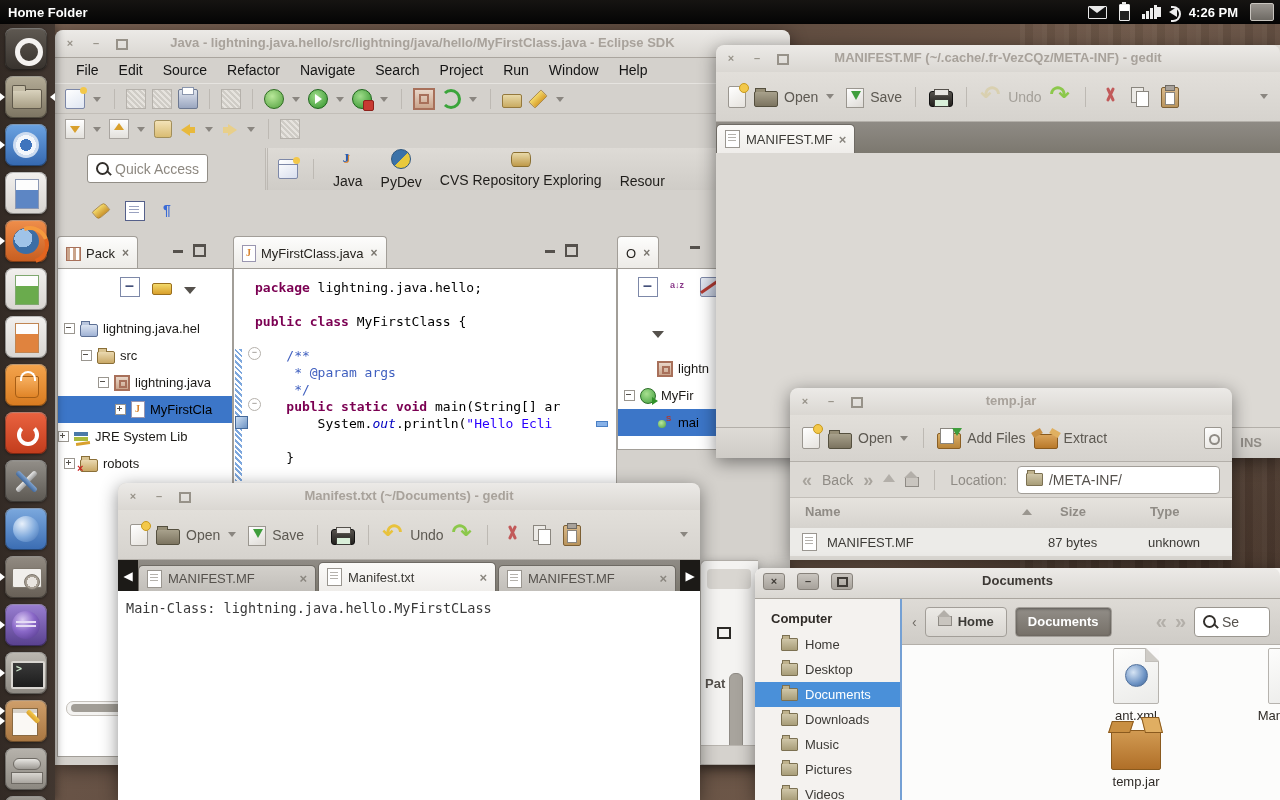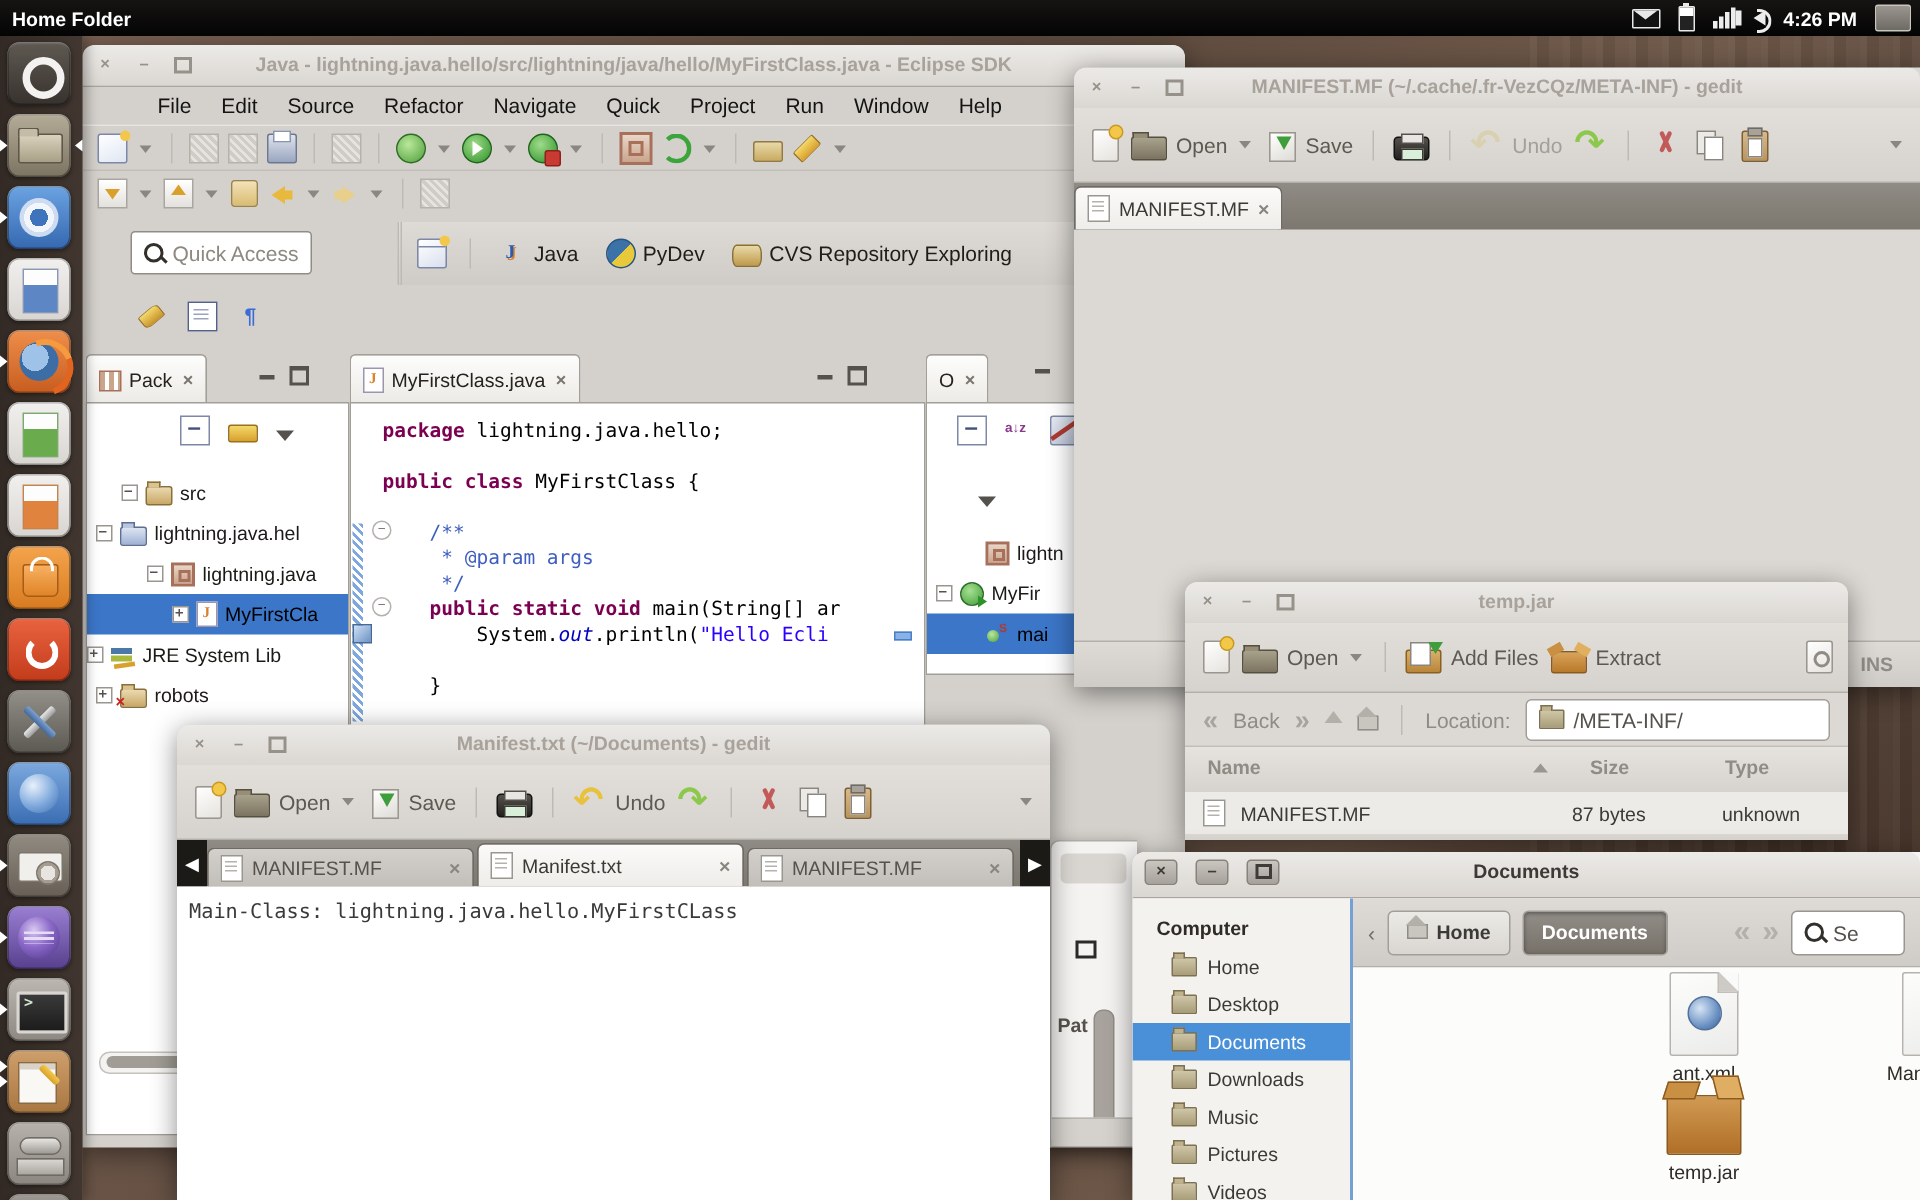--- a/index.html
+++ b/index.html
@@ -91,21 +91,21 @@
   .tb-title{position:absolute;left:70px;right:70px;top:5px;text-align:center;font-size:13px;font-weight:bold;
     color:#a8a29b;white-space:nowrap;overflow:hidden;}
   .titlebar.active .tb-title{color:#3d3935;}
   .winctrl{position:absolute;left:8px;top:5px;display:flex;gap:12px;align-items:center;}
   .wc{font-size:11px;font-weight:bold;color:#979289;line-height:16px;width:14px;text-align:center;}
   .wc.boxy{background:linear-gradient(#c9c5bf,#a7a29b);border:1px solid #87827b;border-radius:3px;width:20px;height:15px;color:#3f3b36;line-height:14px;}
   .wc-max{display:inline-block;width:8px;height:7px;border:2px solid #979289;vertical-align:middle;}
   .wc.boxy .wc-max{border-color:#3f3b36;width:7px;height:6px;border-width:2px;}
   
   .eclipse{left:55px;top:30px;width:735px;height:735px;background:#d4d1cc;z-index:10;}
-  .emenubar{position:absolute;left:0;top:27px;width:100%;height:26px;display:flex;align-items:center;padding-left:12px;gap:2px;font-size:14px;color:#141414;margin-left:29px;}
+  .emenubar{position:absolute;left:0;top:27px;width:100%;height:26px;display:flex;align-items:center;padding-left:12px;gap:2px;font-size:14px;color:#141414;}
   .emenu{padding:2px 9px;}
   .etoolbar{position:absolute;left:0;height:30px;display:flex;align-items:center;gap:6px;padding-left:10px;border-top:1px solid #e6e4e0;}
   #e-tb1{top:53px;width:100%;}
   #e-tb2{top:83px;width:100%;border-top:1px solid #c2beb8;}
   .eic{display:inline-block;width:18px;height:18px;position:relative;flex:none;}
   .ecaret{width:0;height:0;border-left:4px solid transparent;border-right:4px solid transparent;border-top:5px solid #8a8680;margin:0 2px;flex:none;}
   .esep{width:1px;height:20px;background:#bdb9b3;margin:0 5px;flex:none;}
   .ei-new-wizard{background:linear-gradient(150deg,#fff,#dfe6f2);border:1px solid #7d88a8;border-radius:2px;}
   .ei-new-wizard::after{content:"";position:absolute;right:-3px;top:-3px;width:7px;height:7px;background:#f3c84a;border-radius:50%;}
   .chk, .ei-save-disabled,.ei-save-all-disabled,.ei-link-editor-disabled,.ei-mark-occurrences{background:repeating-linear-gradient(45deg,#cfccc6 0 2px,#e6e3de 2px 4px);border:1px solid #b5b1ab;}
@@ -143,21 +143,21 @@
   .ei-source-box::after{content:"";position:absolute;left:3px;top:4px;width:10px;height:1px;box-shadow:0 3px 0 #9aa2c0,0 6px 0 #9aa2c0;background:#9aa2c0;}
   .ei-pilcrow::after{content:"¶";position:absolute;left:4px;top:0;color:#3b6bd6;font-weight:bold;font-size:14px;}
   .ei-open-perspective{background:linear-gradient(150deg,#fff,#d9dfee);border:1px solid #7d88a8;border-radius:2px;}
   .ei-open-perspective::before{content:"";position:absolute;left:0;top:4px;width:18px;height:1px;background:#7d88a8;}
   .ei-open-perspective::after{content:"";position:absolute;right:-3px;top:-3px;width:7px;height:7px;background:#f3c84a;border-radius:50%;}
   .eqa{position:absolute;left:32px;top:124px;width:121px;height:29px;background:#fff;border:1px solid #918d86;border-radius:3px;display:flex;align-items:center;gap:6px;padding-left:8px;box-sizing:border-box;}
   .qa-mag{width:9px;height:9px;border:2px solid #33302c;border-radius:50%;position:relative;flex:none;}
   .qa-mag::after{content:"";position:absolute;left:8px;top:8px;width:6px;height:2px;background:#33302c;transform:rotate(45deg);}
   .qa-text{color:#8d8880;font-size:14px;}
   .epersp{position:absolute;left:210px;top:118px;right:0;height:42px;display:flex;align-items:center;gap:10px;padding-left:10px;border-left:3px double #bdb9b3;background:linear-gradient(#dedbd6,#cfccc7);}
-  .pbtn{display:flex;align-items:center;gap:5px;font-size:14px;color:#1f1d1a;padding:3px 4px;white-space:nowrap;}
+  .pbtn{display:flex;align-items:center;gap:5px;font-size:14px;color:#1f1d1a;padding:3px 4px;white-space:nowrap;flex-direction:column;}
   .pi-java-perspective::after{content:"J";position:absolute;left:4px;top:0;font:bold 13px "Liberation Serif",serif;color:#2a5db0;text-shadow:1px 1px 0 #d9822b;}
   .pi-pydev-perspective{border-radius:50%;background:linear-gradient(135deg,#3b72a8 50%,#e8c93c 50%);border:1px solid #2c567e;}
   .pi-cvs-perspective{background:linear-gradient(#e8d9a8,#bf9a4a);border:1px solid #8a6f30;border-radius:3px/6px;margin-top:2px;height:13px;}
   .eminirow{position:absolute;left:36px;top:168px;height:26px;display:flex;gap:14px;align-items:center;}
   .eview-tab{position:absolute;height:32px;background:linear-gradient(#fdfdfc,#eceae6);border:1px solid #a29e98;border-bottom:none;border-radius:4px 4px 0 0;display:flex;align-items:center;gap:5px;padding:0 8px;font-size:13px;color:#26231f;}
   .etab-x{color:#7a766f;font-weight:bold;font-size:12px;margin-left:2px;}
   .eview-btns{position:absolute;display:flex;gap:10px;align-items:center;color:#55514c;}
   .ebtn-min{width:10px;height:3px;background:#55514c;margin-top:2px;}
   .ebtn-max{width:9px;height:8px;border:2px solid #55514c;border-top-width:3px;}
   .epanel{position:absolute;background:#fff;border:1px solid #a29e98;}
@@ -313,21 +313,21 @@
       <span class="wc"><span class="wc-max"></span></span>
     </div>
     <div class="tb-title">Java - lightning.java.hello/src/lightning/java/hello/MyFirstClass.java - Eclipse SDK</div>
   </div>
   <div class="emenubar" id="e-menubar">
       <span class="emenu">File</span>
       <span class="emenu">Edit</span>
       <span class="emenu">Source</span>
       <span class="emenu">Refactor</span>
       <span class="emenu">Navigate</span>
-      <span class="emenu">Quick</span>
+      <span class="emenu">Search</span>
       <span class="emenu">Project</span>
       <span class="emenu">Run</span>
       <span class="emenu">Window</span>
       <span class="emenu">Help</span>
     </div>
   <div class="etoolbar" id="e-tb1">
       <span class="eic ei-new-wizard"></span>
       <span class="ecaret"></span>
       <span class="esep"></span>
       <span class="eic ei-save-disabled"></span>
@@ -403,29 +403,29 @@
     <span class="ebtn-min"></span>
     <span class="ebtn-max"></span>
   </div>
   <div class="epanel" style="left:2px;top:238px;width:174px;bottom:8px;">
     <div class="eviewtb" style="left:62px;top:8px;" id="pkg-tb">
         <span class="eic ei-collapse-all"></span>
         <span class="eic ei-link-with-editor"></span>
         <span class="eic ei-view-menu"></span>
       </div>
     <div id="pkg-tree" style="position:absolute;left:0;top:46px;right:0;">
+        <div class="trow" style="padding-left: 6px;">
+          <span class="twist"></span>
+          <span class="nico ni-java-project"></span>
+          <span>lightning.java.hel</span>
+        </div>
         <div class="trow" style="padding-left: 23px;">
           <span class="twist"></span>
           <span class="nico ni-source-folder"></span>
           <span>src</span>
-        </div>
-        <div class="trow" style="padding-left: 6px;">
-          <span class="twist"></span>
-          <span class="nico ni-java-project"></span>
-          <span>lightning.java.hel</span>
         </div>
         <div class="trow" style="padding-left: 40px;">
           <span class="twist"></span>
           <span class="nico ni-java-package"></span>
           <span>lightning.java</span>
         </div>
         <div class="trow sel" style="padding-left: 57px;">
           <span class="twist plus"></span>
           <span class="nico ni-java-class-file"></span>
           <span>MyFirstCla</span>

